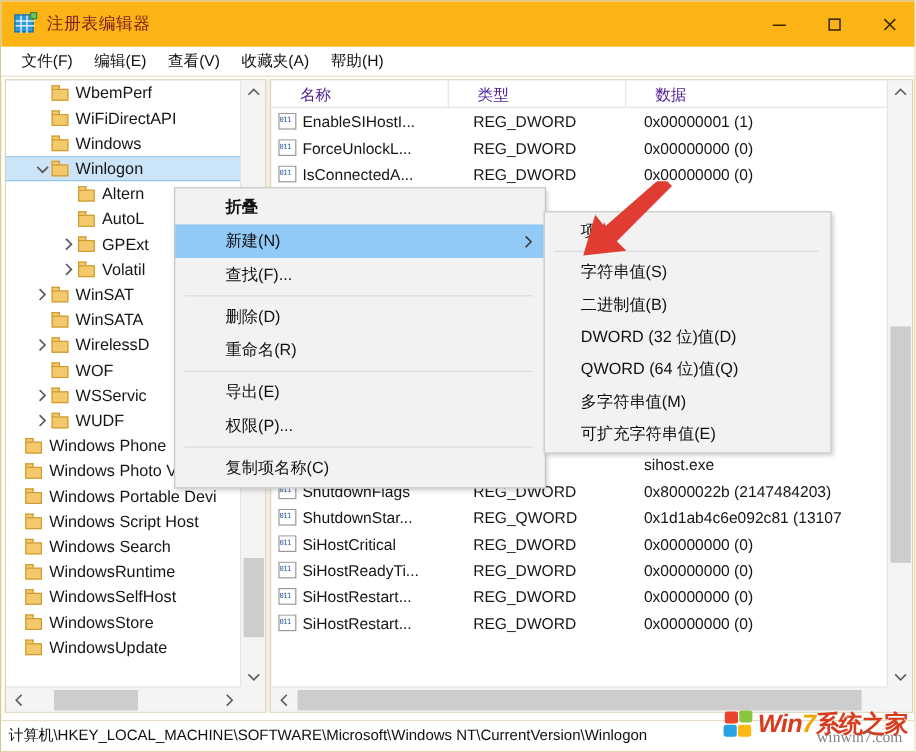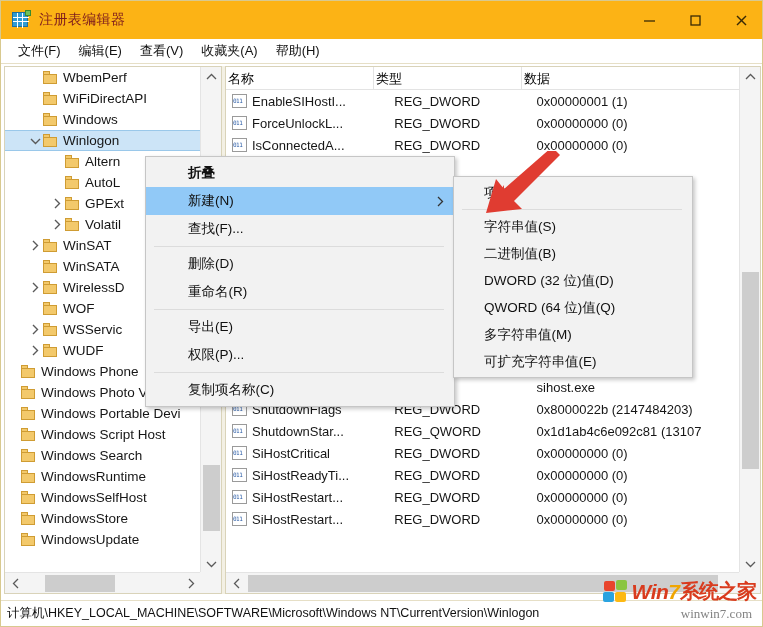--- a/index.html
+++ b/index.html
@@ -182,22 +182,22 @@
 
   
   .list-header {
     position: absolute; left: 0; top: 0;
     width: 514px; height: 23px;
     background: #ffffff;
     display: flex;
     border-bottom: 1px solid #e3e3e3;
   }
   .col {
-    font-size: 13px; color: #000000;
-    padding-left: 2px; line-height: 23px;
+    font-size: 13px; color: #4c1d95;
+    padding-left: 24px; line-height: 23px;
     border-right: 1px solid #e3e3e3;
     white-space: nowrap;
   }
   .col-name { width: 148px; }
   .col-type { width: 148px; }
   .col-data { width: 218px; border-right: none; }
 
   .list-body {
     position: absolute; left: 0; top: 23px;
     width: 514px; height: 483px;
@@ -281,21 +281,21 @@
     white-space: nowrap; overflow: hidden;
   }
 
   
   .watermark {
     position: absolute; right: 4px; bottom: 2px;
     width: 170px; height: 46px; z-index: 70;
     pointer-events: none;
   }
   .wm-top {
-    position: absolute; right: 2px; top: 0;
+    position: absolute; right: 2px; top: 12px;
     display: flex; align-items: center;
   }
   .wm-logo {
     width: 26px; height: 24px; margin-right: 3px; position: relative;
   }
   .wm-logo .q {
     position: absolute; width: 11px; height: 10px;
     border-radius: 2px;
   }
   .wm-logo .q1 { left: 1px; top: 1px;  background: #e8452c; }

